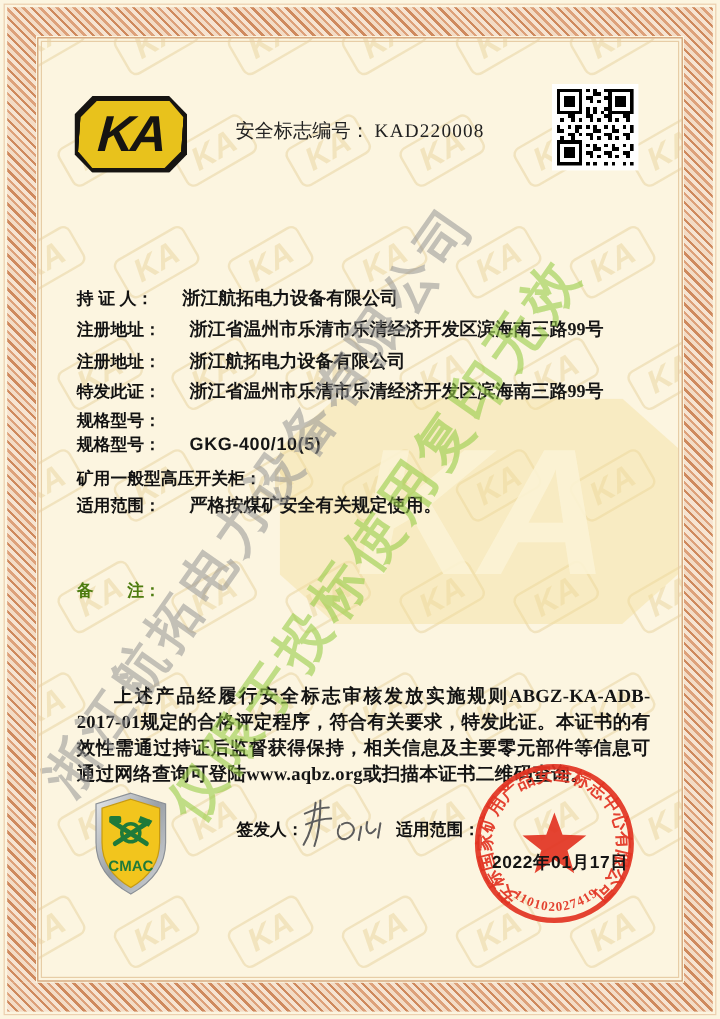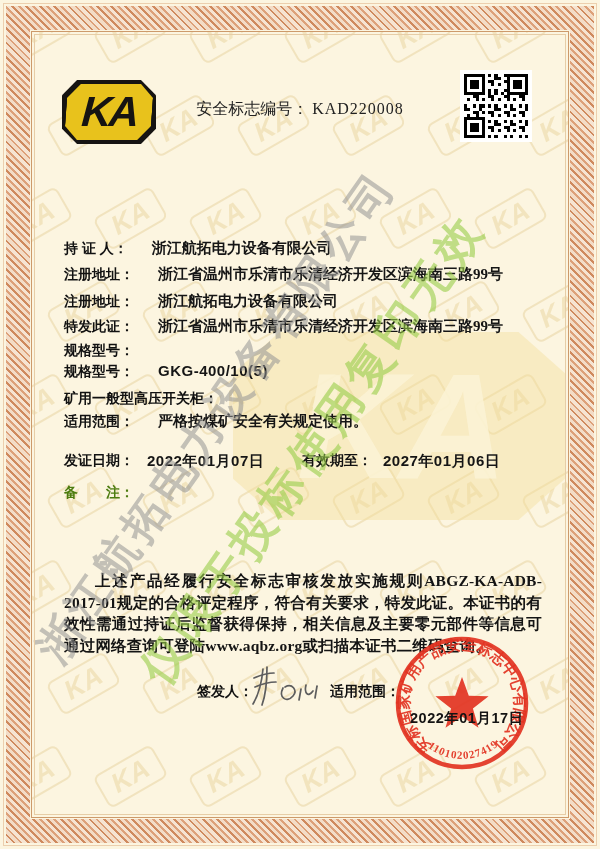--- a/index.html
+++ b/index.html
@@ -302,31 +302,46 @@
     </div>
     <div class="row">
       <span class="lbl">矿用一般型高压开关柜：</span>
     </div>
     <div class="row">
       <span class="lbl">适用范围：</span>
       <span class="val">严格按煤矿安全有关规定使用。</span>
     </div>
   </div>
 
-  <div class="date-row">
-    <span class="lbl" style="left:64px">发证日期：</span>
-    <span class="val" style="left:147px">2022年01月07日</span>
-    <span class="lbl" style="left:302px">有效期至：</span>
-    <span class="val" style="left:383px">2027年01月06日</span>
-  </div>
 
   <div class="remark-row">备　　注：</div>
 
   <div class="statement">上述产品经履行安全标志审核发放实施规则ABGZ-KA-ADB-2017-01规定的合格评定程序，符合有关要求，特发此证。本证书的有效性需通过持证后监督获得保持，相关信息及主要零元部件等信息可通过网络查询可登陆www.aqbz.org或扫描本证书二维码查询。</div>
 
+  <div class="cmac">
+    <svg width="64" height="86" viewBox="0 0 64 86">
+      <defs>
+        <linearGradient id="silver" x1="0" y1="0" x2="1" y2="1">
+          <stop offset="0" stop-color="#e8eaec"></stop>
+            <stop offset=".5" stop-color="#9aa0a6"></stop>
+            <stop offset="1" stop-color="#d7dadd"></stop>
+        </linearGradient>
+      </defs>
+      <path d="M32 1 L61 10 V42 C61 63 48 76 32 85 C16 76 3 63 3 42 V10 Z" fill="url(#silver)" stroke="#8b9096" stroke-width="1"></path>
+      <path d="M32 6 L56 13.5 V42 C56 60 45 72 32 79.5 C19 72 8 60 8 42 V13.5 Z" fill="#f2c51d" stroke="#c79a10" stroke-width="1"></path>
+      <g stroke="#1f7a3a" stroke-width="4" stroke-linecap="round">
+        <line x1="17" y1="25" x2="45" y2="43"></line>
+        <line x1="47" y1="25" x2="19" y2="43"></line>
+      </g>
+      <circle cx="32" cy="34" r="7.5" fill="none" stroke="#1f7a3a" stroke-width="3"></circle>
+      <rect x="14" y="20" width="10" height="6" rx="1.5" fill="#1f7a3a"></rect>
+      <path d="M40 20 l10 4 l-3 5 l-9 -4 z" fill="#1f7a3a"></path>
+      <text x="32" y="66" text-anchor="middle" font-family="Liberation Sans, sans-serif" font-size="12.5" font-weight="bold" fill="#1f7a3a">CMAC</text>
+    </svg>
+  </div>
 
   <div class="signer-label">签发人：</div>
 
   <div class="signature">
     <svg width="78" height="52" viewBox="0 0 78 52">
       <g fill="none" stroke="#5d5d5d" stroke-width="1.7" stroke-linecap="round">
         <path d="M16 9 C15 20 12 34 6 44"></path>
         <path d="M7 18 C14 15 22 13 27 13"></path>
         <path d="M8 27 C15 24 23 22 29 22"></path>
         <path d="M20 7 C20 20 19 34 15 45"></path>

